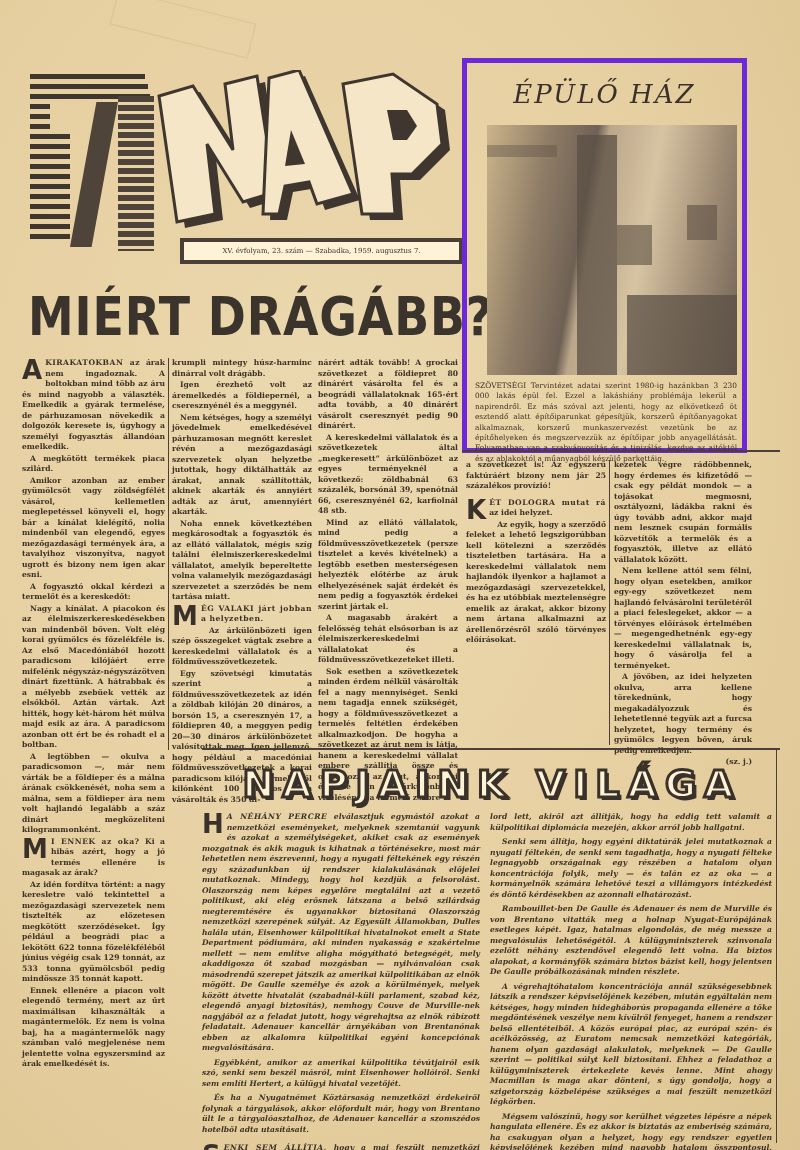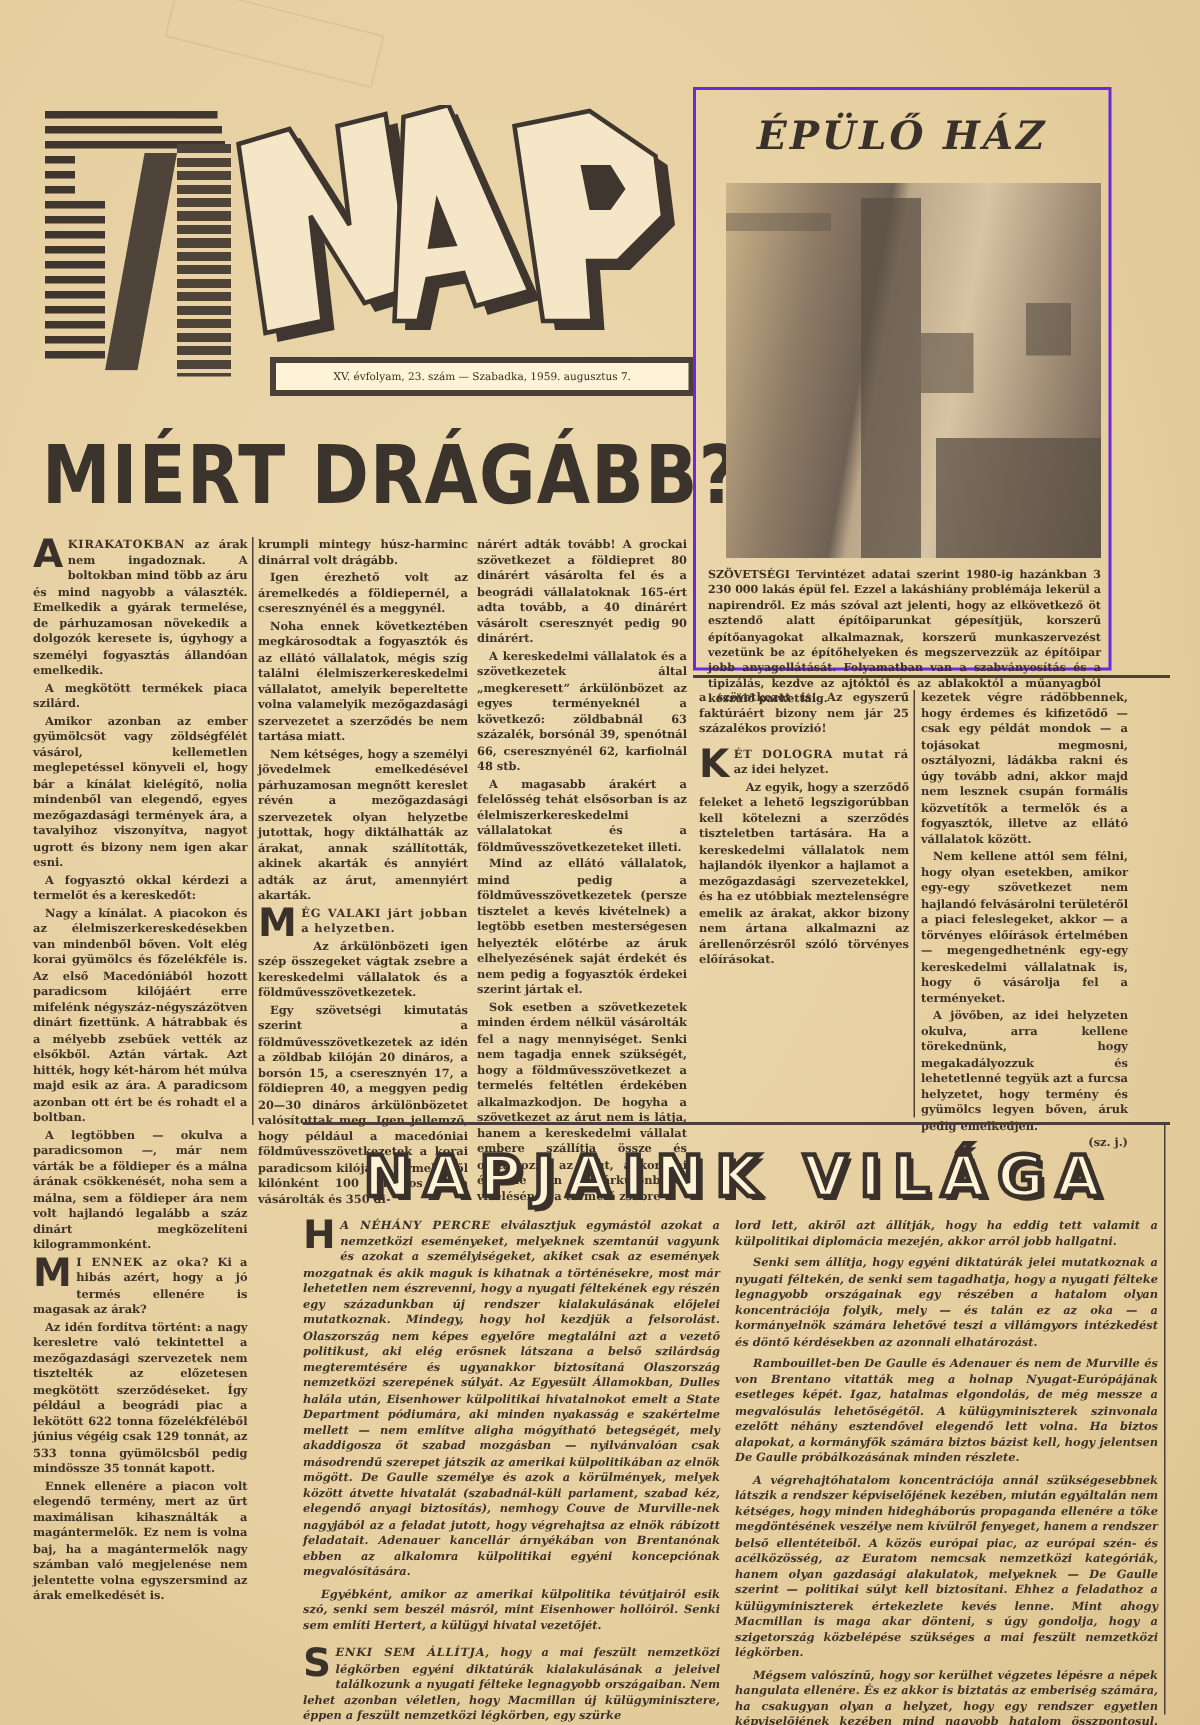--- a/index.html
+++ b/index.html
@@ -14,21 +14,21 @@
   .seven{position:absolute;left:0;top:4px;width:125px;height:170px;}
   .seven .bar{position:absolute;left:0;height:5px;background:#3f372f;}
   .nap-logo{position:absolute;left:125px;top:0;width:300px;height:160px;}
   .nap-logo svg{width:100%;height:100%;}
   .issue-bar{position:absolute;left:150px;top:168px;width:275px;height:18px;background:#fff3d7;
              border:4px solid #4a4037;font-size:7px;text-align:center;line-height:18px;box-sizing:content-box;}
   
   .headline{position:absolute;left:28px;top:285px;width:430px;font-family:"DejaVu Sans",sans-serif;
             font-weight:bold;font-size:54px;letter-spacing:1px;color:#3b342d;transform:scaleX(.85);transform-origin:left;white-space:nowrap;}
   
-  .photo-box{position:absolute;left:462px;top:58px;width:275px;height:385px;border:2px solid #6d28d9;font-weight:bold;}
+  .photo-box{position:absolute;left:462px;top:58px;width:275px;height:385px;border:5px solid #6d28d9;}
   .photo-title{position:absolute;left:0;top:16px;width:100%;text-align:center;font-style:italic;
                font-size:26px;font-family:"DejaVu Serif",serif;color:#3a322a;letter-spacing:2px;}
   .photo{position:absolute;left:20px;top:62px;width:250px;height:250px;
          background:linear-gradient(100deg,#cbb48a 0%,#8f7c66 22%,#6e6154 38%,#bba68a 42%,#d7c4a2 60%,#a38f77 80%,#6e6154 100%);}
   .photo .bldg{position:absolute;background:#5b5045;opacity:.75;}
   .caption{position:absolute;left:8px;top:318px;width:262px;font-size:7.4px;line-height:10.4px;text-align:justify;}
   
   .col{position:absolute;font-size:7.6px;line-height:10.5px;text-align:justify;font-weight:bold;color:#3d3226;}
   .col p{margin:0 0 1px 0;text-indent:8px;}
   .drop{float:left;font-family:"DejaVu Sans",sans-serif;font-weight:bold;font-size:26px;line-height:22px;margin:1px 3px 0 0;color:#3a322a;}
@@ -116,32 +116,32 @@
   <p>Az idén fordítva történt: a nagy keresletre való tekintettel a mezőgazdasági szervezetek nem tisztelték az előzetesen megkötött szerződéseket. Így például a beográdi piac a lekötött 622 tonna főzelékféléből június végéig csak 129 tonnát, az 533 tonna gyümölcsből pedig mindössze 35 tonnát kapott.</p>
   <p>Ennek ellenére a piacon volt elegendő termény, mert az űrt maximálisan kihasználták a magántermelők. Ez nem is volna baj, ha a magántermelők nagy számban való megjelenése nem jelentette volna egyszersmind az árak emelkedését is.</p>
 
 </div>
 
 <div class="vrule" style="left:168px;top:358px;height:392px;"></div>
 
 <div class="col" style="left:172px;top:358px;width:140px;">
   <p style="text-indent:0">krumpli mintegy húsz-harminc dinárral volt drágább.</p>
   <p>Igen érezhető volt az áremelkedés a földiepernél, a cseresznyénél és a meggynél.</p>
+  <p>Nem kétséges, hogy a személyi jövedelmek emelkedésével párhuzamosan megnőtt kereslet révén a mezőgazdasági szervezetek olyan helyzetbe jutottak, hogy diktálhatták az árakat, annak szállították, akinek akarták és annyiért adták az árut, amennyiért akarták.</p>
   <p>Noha ennek következtében megkárosodtak a fogyasztók és az ellátó vállalatok, mégis szíg találni élelmiszerkereskedelmi vállalatot, amelyik bepereltette volna valamelyik mezőgazdasági szervezetet a szerződés be nem tartása miatt.</p>
-  <p>Nem kétséges, hogy a személyi jövedelmek emelkedésével párhuzamosan megnőtt kereslet révén a mezőgazdasági szervezetek olyan helyzetbe jutottak, hogy diktálhatták az árakat, annak szállították, akinek akarták és annyiért adták az árut, amennyiért akarták.</p>
   <p style="text-indent:0"><span class="drop">M</span><span class="lead">ÉG VALAKI járt jobban a helyzetben.</span></p>
   <p>Az árkülönbözeti igen szép összegeket vágtak zsebre a kereskedelmi vállalatok és a földművesszövetkezetek.</p>
   <p>Egy szövetségi kimutatás szerint a földművesszövetkezetek az idén a zöldbab kilóján 20 dináros, a borsón 15, a cseresznyén 17, a földiepren 40, a meggyen pedig 20—30 dináros árkülönbözetet valósítottak meg. Igen jellemző, hogy például a macedóniai földművesszövetkezetek a korai paradicsom kilóját a termelőktől kilónként 100 dináros áron vásárolták és 350 di-</p>
 </div>
 
 <div class="col" style="left:318px;top:358px;width:140px;">
   <p style="text-indent:0">nárért adták tovább! A grockai szövetkezet a földiepret 80 dinárért vásárolta fel és a beográdi vállalatoknak 165-ért adta tovább, a 40 dinárért vásárolt cseresznyét pedig 90 dinárért.</p>
   <p>A kereskedelmi vállalatok és a szövetkezetek által „megkeresett” árkülönbözet az egyes terményeknél a következő: zöldbabnál 63 százalék, borsónál 39, spenótnál 66, cseresznyénél 62, karfiolnál 48 stb.</p>
+  <p>Mind az ellátó vállalatok, mind pedig a földművesszövetkezetek (persze tisztelet a kevés kivételnek) a legtöbb esetben mesterségesen helyezték előtérbe az áruk elhelyezésének saját érdekét és nem pedig a fogyasztók érdekei szerint jártak el.</p>
   <p>A magasabb árakért a felelősség tehát elsősorban is az élelmiszerkereskedelmi vállalatokat és a földművesszövetkezeteket illeti.</p>
-  <p>Mind az ellátó vállalatok, mind pedig a földművesszövetkezetek (persze tisztelet a kevés kivételnek) a legtöbb esetben mesterségesen helyezték előtérbe az áruk elhelyezésének saját érdekét és nem pedig a fogyasztók érdekei szerint jártak el.</p>
   <p>Sok esetben a szövetkezetek minden érdem nélkül vásárolták fel a nagy mennyiséget. Senki nem tagadja ennek szükségét, hogy a földművesszövetkezet a termelés feltétlen érdekében alkalmazkodjon. De hogyha a szövetkezet az árut nem is látja, hanem a kereskedelmi vállalat embere szállítja össze és osztályozza az árut, akkor mi értelme van az árkülönbözet viselésének a termelő zsebre</p>
 </div>
 
 <div class="hrule" style="left:462px;top:450px;width:318px;"></div>
 
 <div class="col" style="left:466px;top:460px;width:140px;">
   <p style="text-indent:0">a szövetkezet is! Az egyszerű faktúráért bizony nem jár 25 százalékos provízió!</p>
   <p style="text-indent:0;margin-top:6px"><span class="drop">K</span><span class="lead">ÉT DOLOGRA mutat rá</span> <span>az idei helyzet.</span></p>
   <p>Az egyik, hogy a szerződő feleket a lehető legszigorúbban kell kötelezni a szerződés tiszteletben tartására. Ha a kereskedelmi vállalatok nem hajlandók ilyenkor a hajlamot a mezőgazdasági szervezetekkel, és ha ez utóbbiak meztelenségre emelik az árakat, akkor bizony nem ártana alkalmazni az árellenőrzésről szóló törvényes előírásokat.</p>
 </div>
@@ -157,20 +157,21 @@
 
 <div class="hrule" style="left:202px;top:748px;width:578px;"></div>
 <div class="vrule" style="left:776px;top:748px;height:395px;"></div>
 
 <div class="box2">
   <div class="napjaink">NAPJAINK VILÁGA</div>
 
   <div class="ital" style="left:0;top:62px;width:278px;">
     <p style="text-indent:0"><span class="drop" style="font-style:normal">H</span><span class="lead">A NÉHÁNY PERCRE</span> <span>elválasztjuk egymástól azokat a nemzetközi eseményeket, melyeknek szemtanúi vagyunk és azokat a személyiségeket, akiket csak az események mozgatnak és akik maguk is kihatnak a történésekre, most már lehetetlen nem észrevenni, hogy a nyugati féltekének egy részén egy századunkban új rendszer kialakulásának előjelei mutatkoznak. Mindegy, hogy hol kezdjük a felsorolást. Olaszország nem képes egyelőre megtalálni azt a vezető politikust, aki elég erősnek látszana a belső szilárdság megteremtésére és ugyanakkor biztosítaná Olaszország nemzetközi szerepének súlyát. Az Egyesült Államokban, Dulles halála után, Eisenhower külpolitikai hivatalnokot emelt a State Department pódiumára, aki minden nyakasság e szakértelme mellett — nem említve aligha mógyítható betegségét, mely akaddigosza őt szabad mozgásban — nyilvánvalóan csak másodrendű szerepet játszik az amerikai külpolitikában az elnök mögött. De Gaulle személye és azok a körülmények, melyek között átvette hivatalát (szabadnál-küli parlament, szabad kéz, elegendő anyagi biztosítás), nemhogy Couve de Murville-nek nagyjából az a feladat jutott, hogy végrehajtsa az elnök rábízott feladatait. Adenauer kancellár árnyékában von Brentanónak ebben az alkalomra külpolitikai egyéni koncepciónak megvalósítására.</span></p>
     <p>Egyébként, amikor az amerikai külpolitika tévútjairól esik szó, senki sem beszél másról, mint Eisenhower hollóiról. Senki sem említi Hertert, a külügyi hivatal vezetőjét.</p>
+    <p>És ha a Nyugatnémet Köztársaság nemzetközi érdekeiről folynak a tárgyalások, akkor előfordult már, hogy von Brentano ült le a tárgyalóasztalhoz, de Adenauer kancellár a szomszédos hotelből adta utasításait.</p>
     <p style="text-indent:0;margin-top:8px"><span class="drop" style="font-style:normal">S</span><span class="lead">ENKI SEM ÁLLÍTJA,</span> <span>hogy a mai feszült nemzetközi légkörben egyéni diktatúrák kialakulásának a jeleivel találkozunk a nyugati félteke legnagyobb országaiban. Nem lehet azonban véletlen, hogy Macmillan új külügyminisztere, éppen a feszült nemzetközi légkörben, egy szürke</span></p>
   </div>
 
   <div class="ital" style="left:288px;top:62px;width:282px;">
     <p style="text-indent:0">lord lett, akiről azt állítják, hogy ha eddig tett valamit a külpolitikai diplomácia mezején, akkor arról jobb hallgatni.</p>
     <p>Senki sem állítja, hogy egyéni diktatúrák jelei mutatkoznak a nyugati féltekén, de senki sem tagadhatja, hogy a nyugati félteke legnagyobb országainak egy részében a hatalom olyan koncentrációja folyik, mely — és talán ez az oka — a kormányelnök számára lehetővé teszi a villámgyors intézkedést és döntő kérdésekben az azonnali elhatározást.</p>
     <p>Rambouillet-ben De Gaulle és Adenauer és nem de Murville és von Brentano vitatták meg a holnap Nyugat-Európájának esetleges képét. Igaz, hatalmas elgondolás, de még messze a megvalósulás lehetőségétől. A külügyminiszterek szinvonala ezelőtt néhány esztendővel elegendő lett volna. Ha biztos alapokat, a kormányfők számára biztos bázist kell, hogy jelentsen De Gaulle próbálkozásának minden részlete.</p>
     <p>A végrehajtóhatalom koncentrációja annál szükségesebbnek látszik a rendszer képviselőjének kezében, miután egyáltalán nem kétséges, hogy minden hidegháborús propaganda ellenére a tőke megdöntésének veszélye nem kívülről fenyeget, hanem a rendszer belső ellentéteiből. A közös európai piac, az európai szén- és acélközösség, az Euratom nemcsak nemzetközi kategóriák, hanem olyan gazdasági alakulatok, melyeknek — De Gaulle szerint — politikai súlyt kell biztosítani. Ehhez a feladathoz a külügyminiszterek értekezlete kevés lenne. Mint ahogy Macmillan is maga akar dönteni, s úgy gondolja, hogy a szigetország közbelépése szükséges a mai feszült nemzetközi légkörben.</p>
     <p>Mégsem valószínű, hogy sor kerülhet végzetes lépésre a népek hangulata ellenére. És ez akkor is biztatás az emberiség számára, ha csakugyan olyan a helyzet, hogy egy rendszer egyetlen képviselőjének kezében mind nagyobb hatalom összpontosul. Mert a népek minden erejükkel kitartanak céljuk mellett: BÉKE!</p>
 

